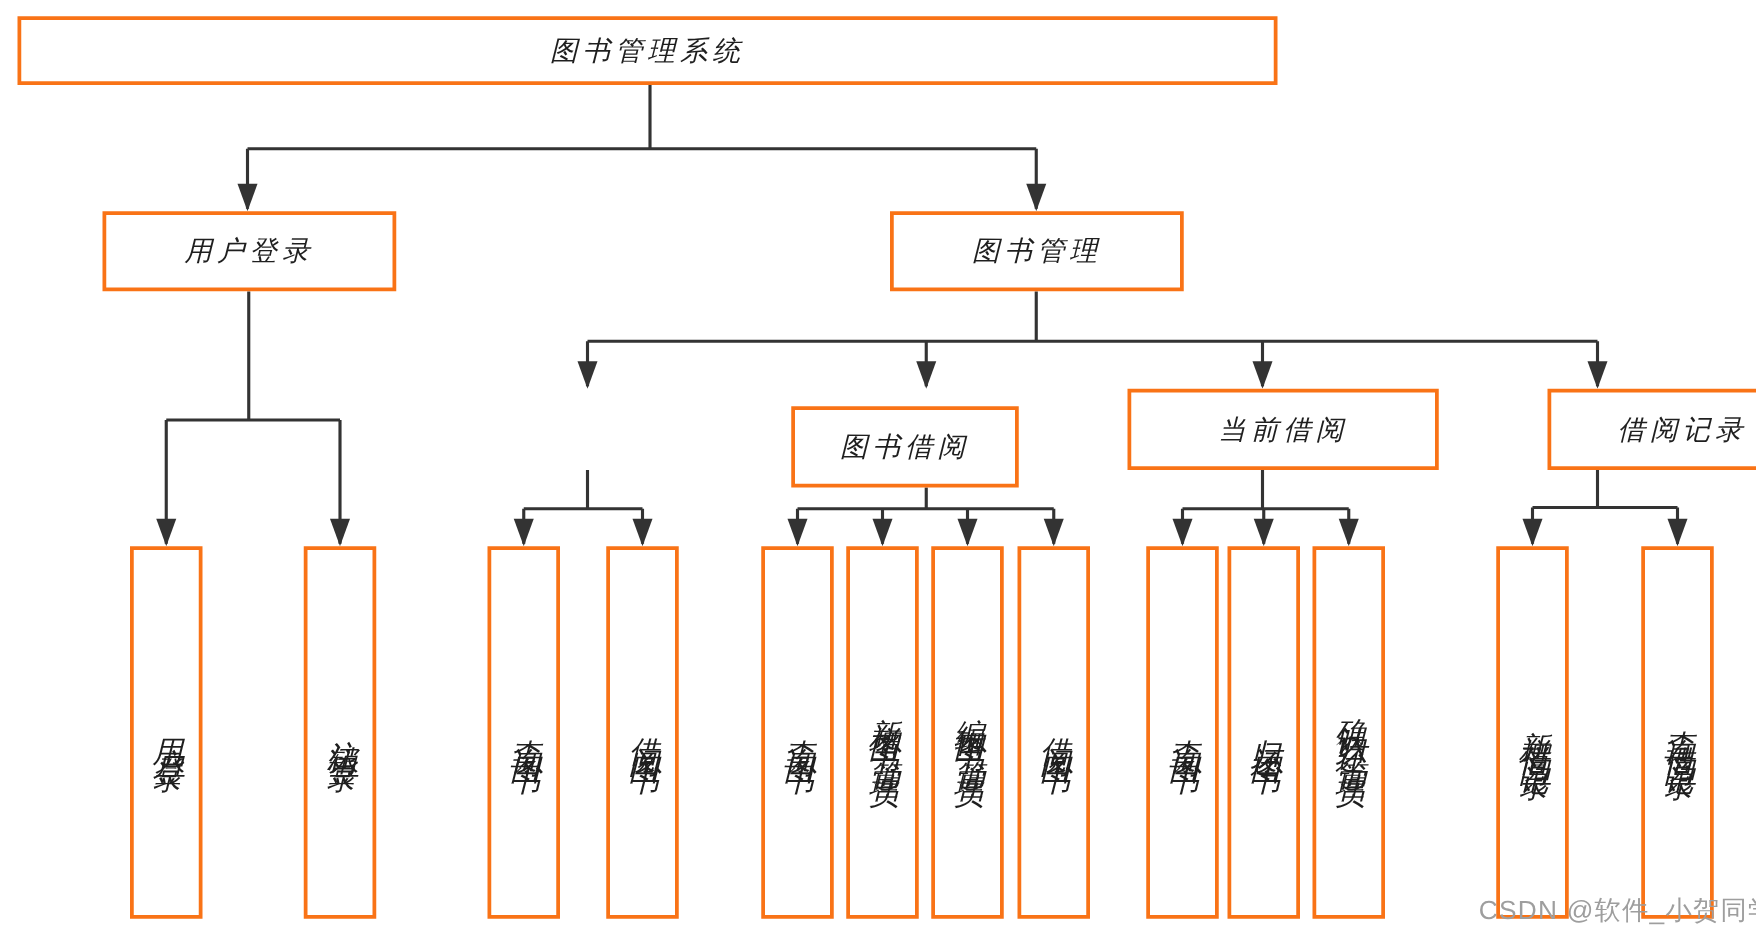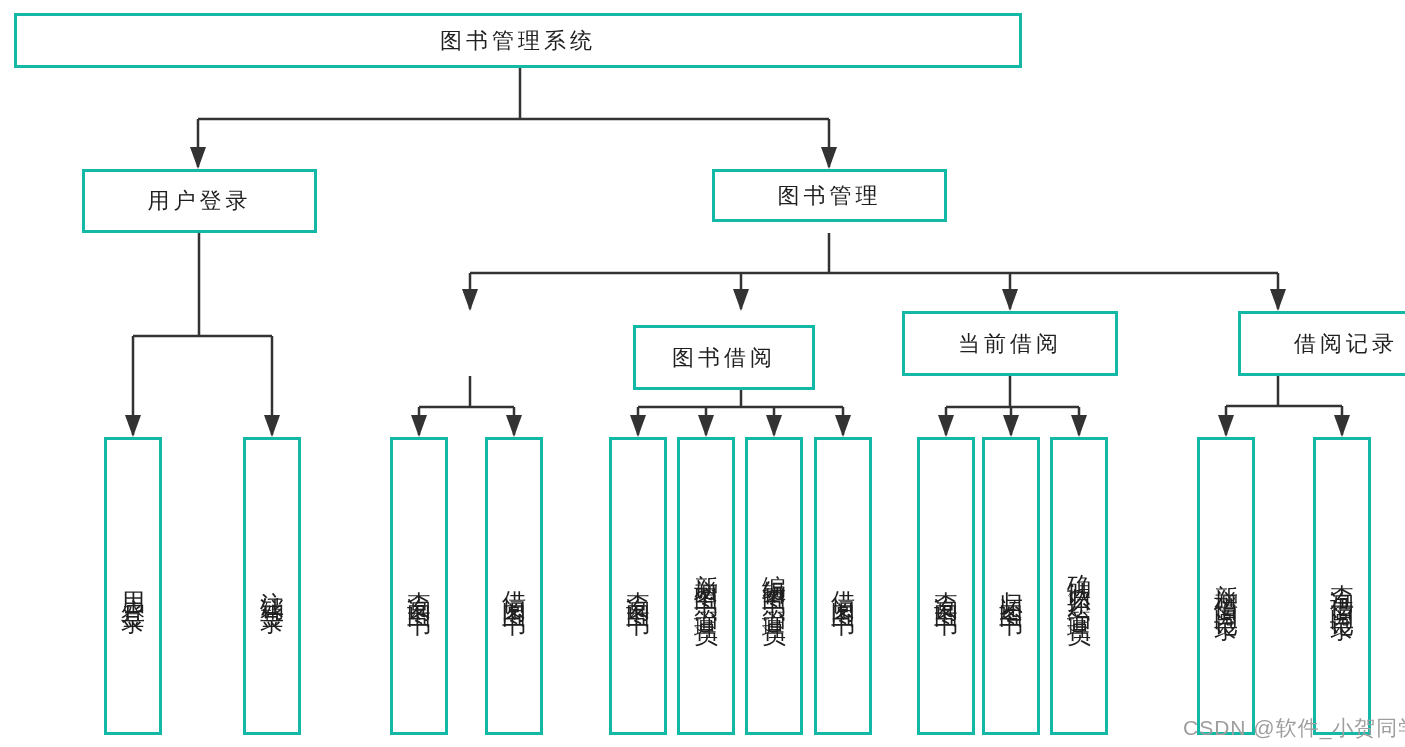--- a/index.html
+++ b/index.html
@@ -2,35 +2,35 @@
 <html><head>
 <meta charset="utf-8">
 <style>
   html,body{margin:0;padding:0;background:#fff;}
   .stage{
     position:relative;width:1405px;height:747px;background:#ffffff;
     font-family:"Liberation Sans",sans-serif;overflow:hidden;
   }
   svg.connectors{position:absolute;left:0;top:0;z-index:0;}
   .node{
-    position:absolute;box-sizing:border-box;border:3px solid #14b8a6;background:#ffffff;
+    position:absolute;box-sizing:border-box;border:3px solid #f97316;background:#ffffff;
     display:flex;align-items:center;justify-content:center;
-    color:#1f1f1f;z-index:1;text-align:center;
+    color:#1f1f1f;z-index:1;text-align:center;font-style:italic;
   }
   .h{font-size:22px;letter-spacing:4px;white-space:nowrap;}
   .v{
     writing-mode:vertical-rl;font-size:24px;letter-spacing:7px;line-height:1;
   }
   
   #n-root{left:14px;top:13px;width:1008px;height:55px;}
   #n-user-login{left:82px;top:169px;width:235px;height:64px;}
-  #n-book-mgmt{left:712px;top:169px;width:235px;height:53px;}
+  #n-book-mgmt{left:712px;top:169px;width:235px;height:64px;}
   #n-new-book{left:362px;top:311px;width:216px;height:65px;}
   #n-book-borrow{left:633px;top:325px;width:182px;height:65px;}
-  #n-current-borrow{left:902px;top:311px;width:216px;height:65px;}
+  #n-current-borrow{left:902px;top:311px;width:249px;height:65px;}
   #n-borrow-record{left:1238px;top:311px;width:216px;height:65px;}
   .leaf{top:437px;width:58px;height:298px;}
   #n-l-user-login{left:104px;}
   #n-l-logout{left:243px;}
   #n-l-nb-query{left:390px;}
   #n-l-nb-borrow{left:485px;}
   #n-l-bb-query{left:609px;}
   #n-l-bb-add{left:677px;}
   #n-l-bb-edit{left:745px;}
   #n-l-bb-borrow{left:814px;}

